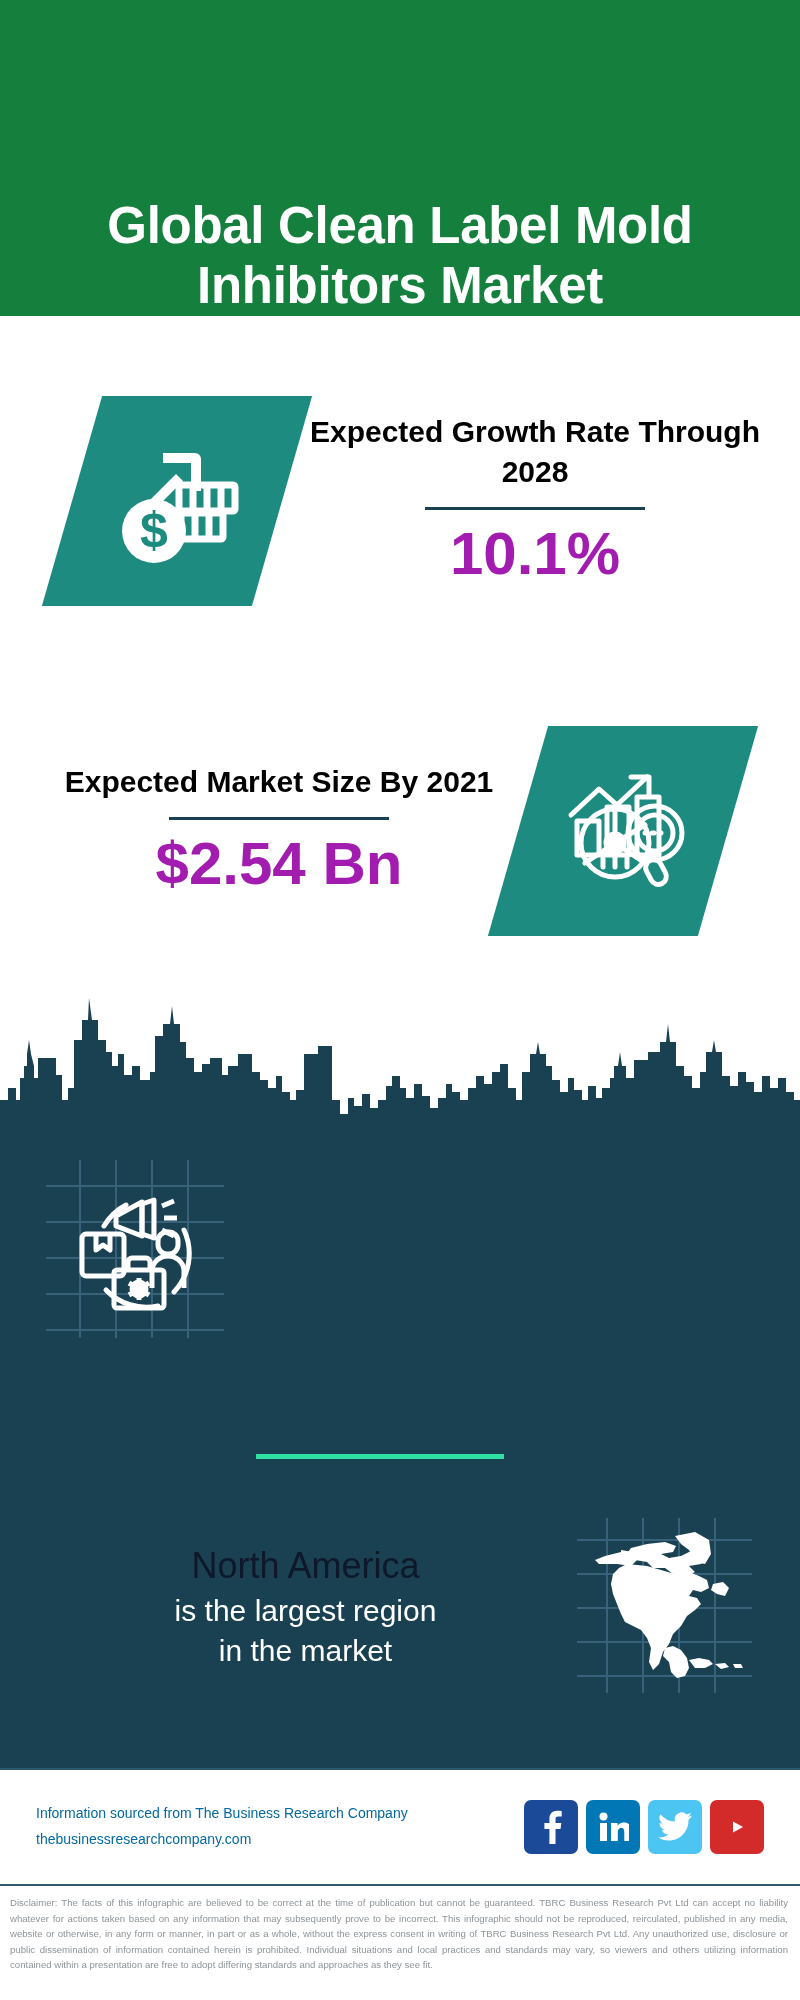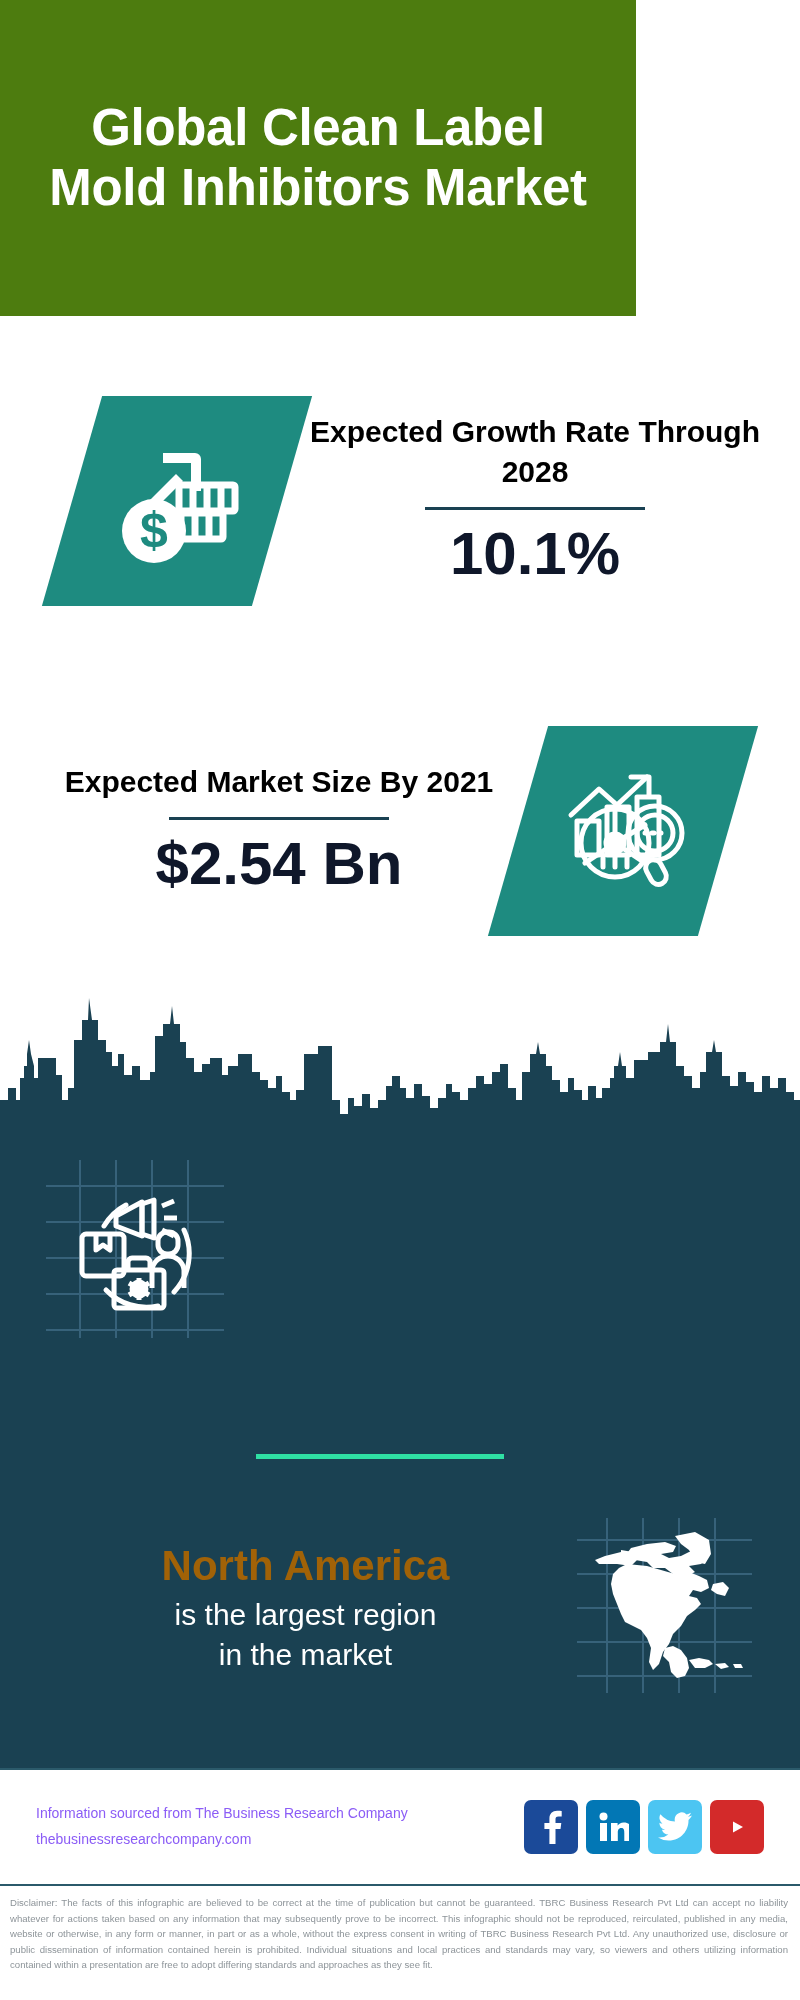--- a/index.html
+++ b/index.html
@@ -14,25 +14,25 @@
     width: 800px;
     height: 2000px;
     overflow: hidden;
     background: #ffffff;
   }
 
   
   .header {
     position: absolute;
     left: 0; top: 0;
-    width: 636px;
+    width: 800px;
     height: 316px;
-    background: #4d7c0f;
-    display: flex;
-    align-items: center;
+    background: #15803d;
+    display: flex;
+    align-items: flex-end;
     justify-content: center;
     padding: 0 40px;
   }
   .header-title {
     color: #ffffff;
     font-size: 51px;
     font-weight: bold;
     line-height: 1.18;
     text-align: center;
     letter-spacing: -0.3px;
@@ -74,21 +74,21 @@
     text-align: center;
     line-height: 1.32;
   }
   .stat-rule {
     width: 220px;
     height: 3px;
     background: #1a4152;
     margin: 15px 0 8px 0;
   }
   .stat-value {
-    color: #0f172a;
+    color: #a21caf;
     font-size: 60px;
     font-weight: bold;
     text-align: center;
     line-height: 1.2;
   }
 
   
   .stat2 {
     position: absolute;
     left: 0; top: 686px;
@@ -177,23 +177,23 @@
     display: flex;
     align-items: center;
     padding: 0 48px 0 40px;
   }
   .region-text {
     flex: 1;
     text-align: center;
     padding-right: 6px;
   }
   .region-name {
-    color: #a16207;
-    font-size: 42px;
-    font-weight: bold;
+    color: #0f172a;
+    font-size: 36px;
+    font-weight: normal;
     line-height: 1.4;
   }
   .region-sub {
     color: #ffffff;
     font-size: 30px;
     font-weight: normal;
     line-height: 1.32;
   }
   .map-icon { width: 175px; height: 175px; flex: none; }
   .map-icon svg { display:block; width:175px; height:175px; }
@@ -205,21 +205,21 @@
     width: 800px;
     height: 116px;
     background: #ffffff;
     border-top: 2px solid #2b5a6b;
     display: flex;
     align-items: center;
     padding: 0 36px;
   }
   .src-text { flex: 1; }
   .src-line {
-    color: #8b5cf6;
+    color: #0369a1;
     font-size: 14px;
     line-height: 1.85;
     white-space: nowrap;
   }
   .socials { display: flex; gap: 8px; flex: none; }
   .soc {
     width: 54px; height: 54px;
     border-radius: 7px;
     display: flex; align-items: center; justify-content: center;
   }

